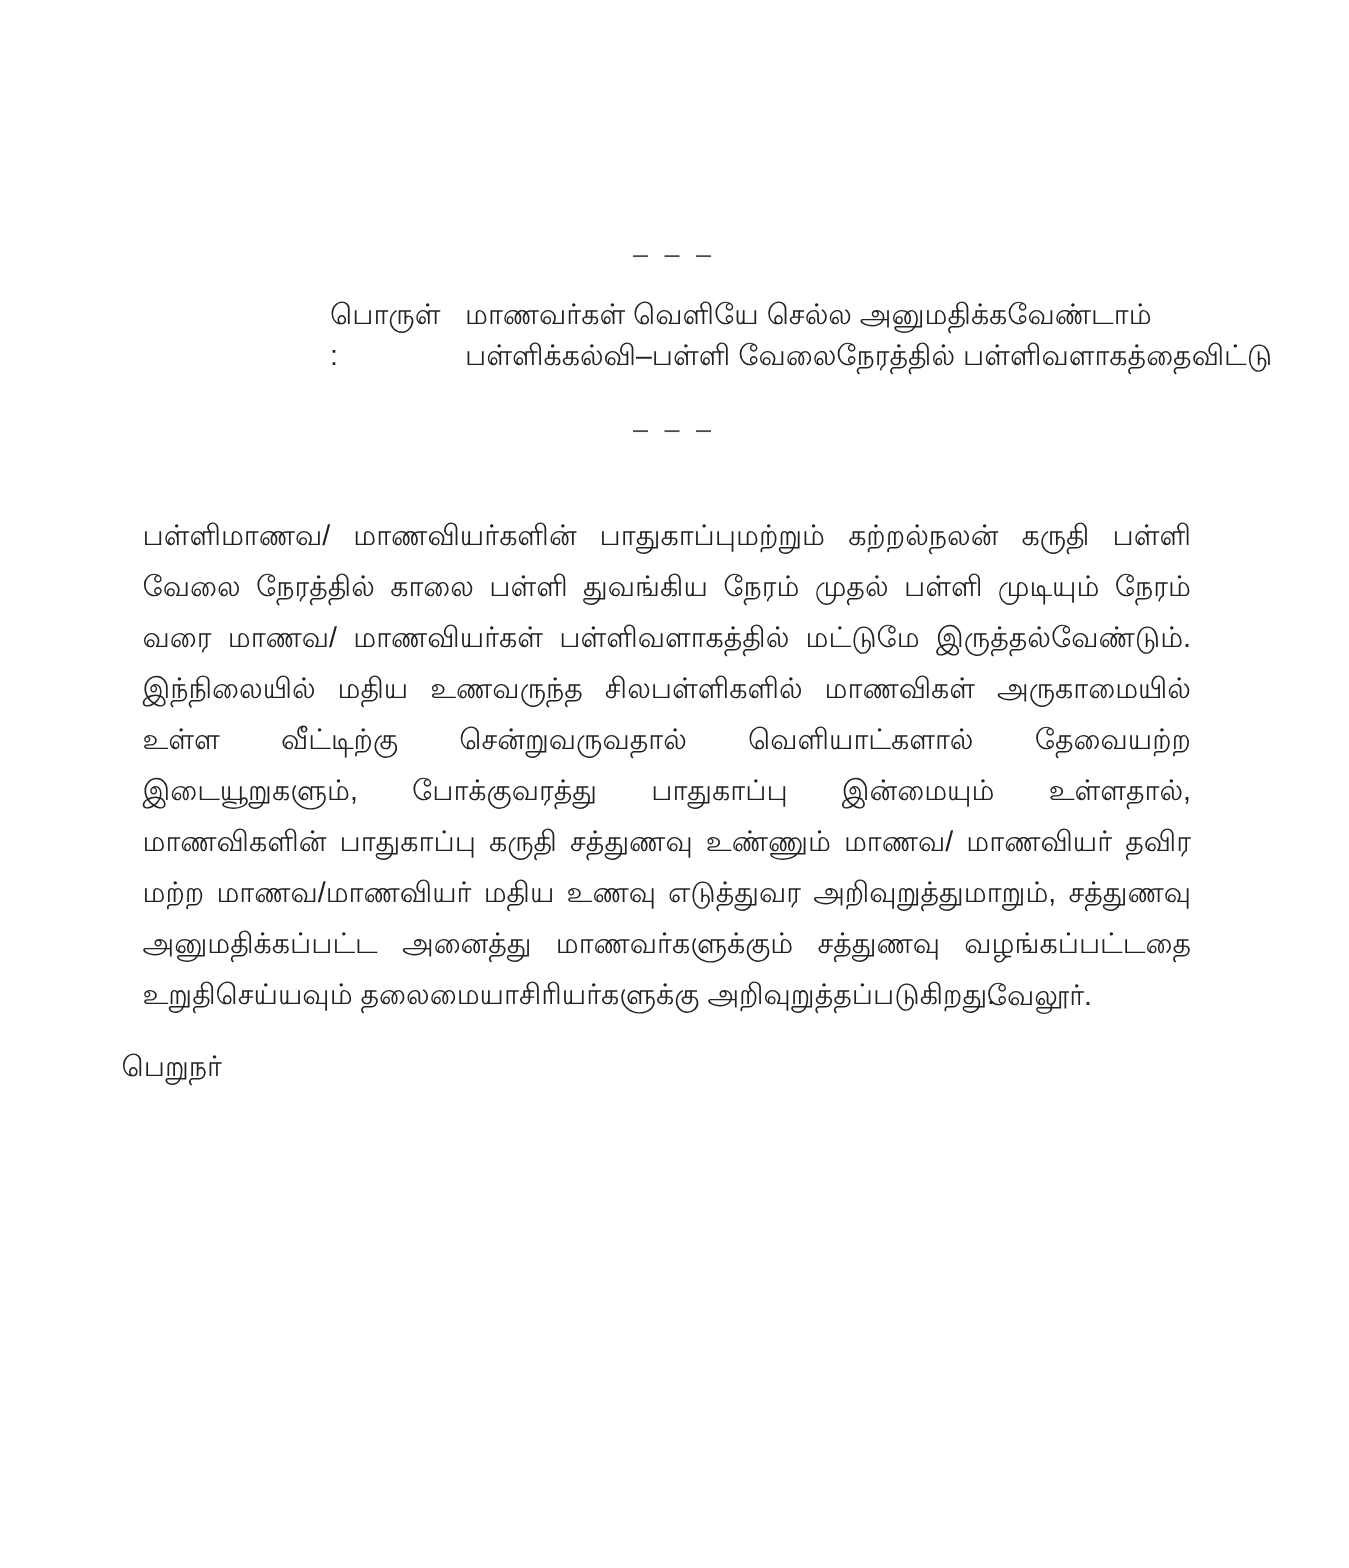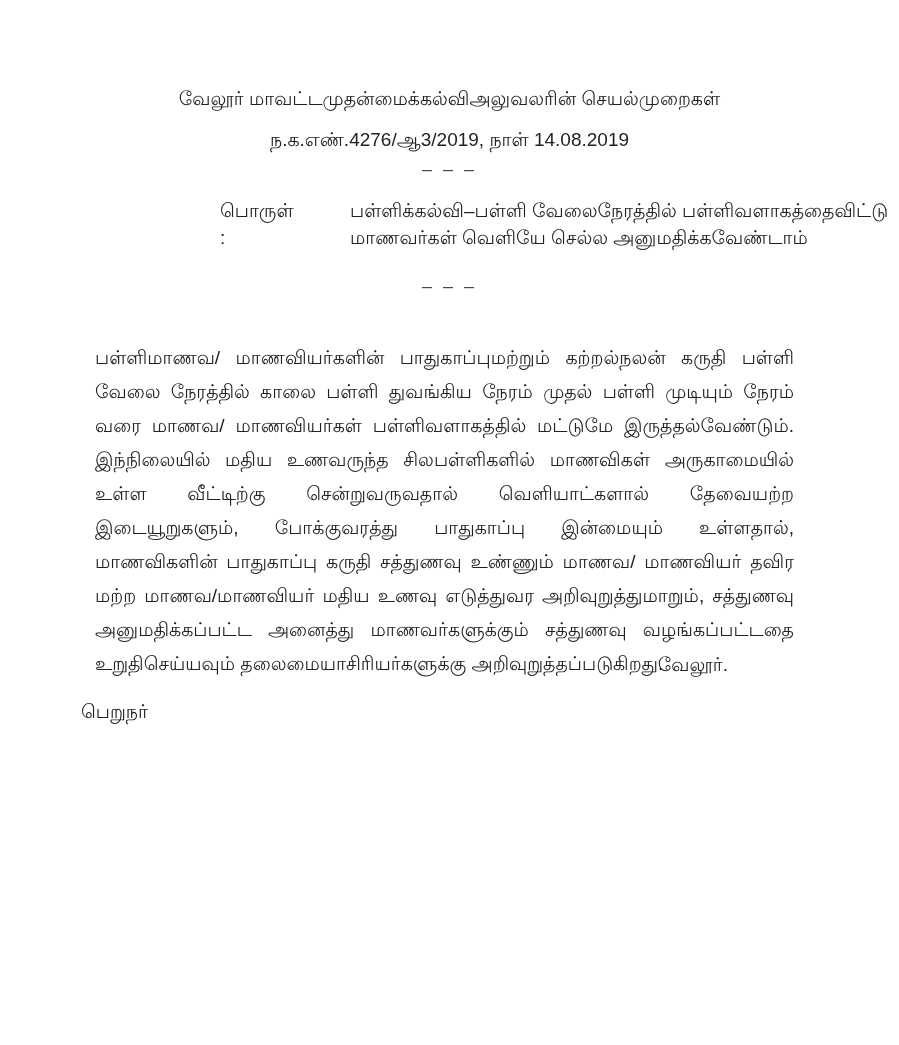--- a/index.html
+++ b/index.html
@@ -35,21 +35,20 @@
     letter-spacing: 3px;
     font-size: 18px;
   }
   .sep1 { top: 159px; }
   .sep2 { top: 276px; }
   .subject-block {
     position: absolute;
     top: 197px;
     left: 220px;
     display: flex;
-    gap: 40px;
   }
   .subject-label-col {
     flex: none;
     width: 90px;
     line-height: 27px;
   }
   .subject-lines { line-height: 27px; }
   .body-paragraph {
     position: absolute;
     top: 301px;
@@ -78,34 +77,32 @@
     top: 736px;
     left: 95px;
     white-space: nowrap;
   }
 </style>
 </head>
 <body>
 
 <div class="page">
 
-  <div class="doc-title">வேலூர் மாவட்டமுதன்மைக்கல்விஅலுவலரின் செயல்முறைகள்</div>
 
-  <div class="ref-line">ந.க.எண்.4276/ஆ3/2019, நாள் 14.08.2019</div>
 
   <div class="sep sep1">– – –</div>
 
   <div class="subject-block">
     <div class="subject-label-col">
       <div>பொருள்</div>
       <div>:</div>
     </div>
     <div class="subject-lines">
+      <div>மாணவர்கள் வெளியே செல்ல அனுமதிக்கவேண்டாம்</div>
       <div>பள்ளிக்கல்வி–பள்ளி வேலைநேரத்தில் பள்ளிவளாகத்தைவிட்டு</div>
-      <div>மாணவர்கள் வெளியே செல்ல அனுமதிக்கவேண்டாம்</div>
     </div>
   </div>
 
   <div class="sep sep2">– – –</div>
 
   <div class="body-paragraph">பள்ளிமாணவ/ மாணவியர்களின் பாதுகாப்புமற்றும் கற்றல்நலன் கருதி பள்ளி வேலை நேரத்தில் காலை பள்ளி துவங்கிய நேரம் முதல் பள்ளி முடியும் நேரம் வரை மாணவ/ மாணவியர்கள் பள்ளிவளாகத்தில் மட்டுமே இருத்தல்வேண்டும். இந்நிலையில் மதிய உணவருந்த சிலபள்ளிகளில் மாணவிகள் அருகாமையில் உள்ள வீட்டிற்கு சென்றுவருவதால் வெளியாட்களால் தேவையற்ற இடையூறுகளும், போக்குவரத்து பாதுகாப்பு இன்மையும் உள்ளதால், மாணவிகளின் பாதுகாப்பு கருதி சத்துணவு உண்ணும் மாணவ/ மாணவியர் தவிர மற்ற மாணவ/மாணவியர் மதிய உணவு எடுத்துவர அறிவுறுத்துமாறும், சத்துணவு அனுமதிக்கப்பட்ட அனைத்து மாணவர்களுக்கும் சத்துணவு வழங்கப்பட்டதை உறுதிசெய்யவும் தலைமையாசிரியர்களுக்கு அறிவுறுத்தப்படுகிறது.</div>
 
   <div class="signature-block">
     <div>வேலூர்.</div>
   </div>

